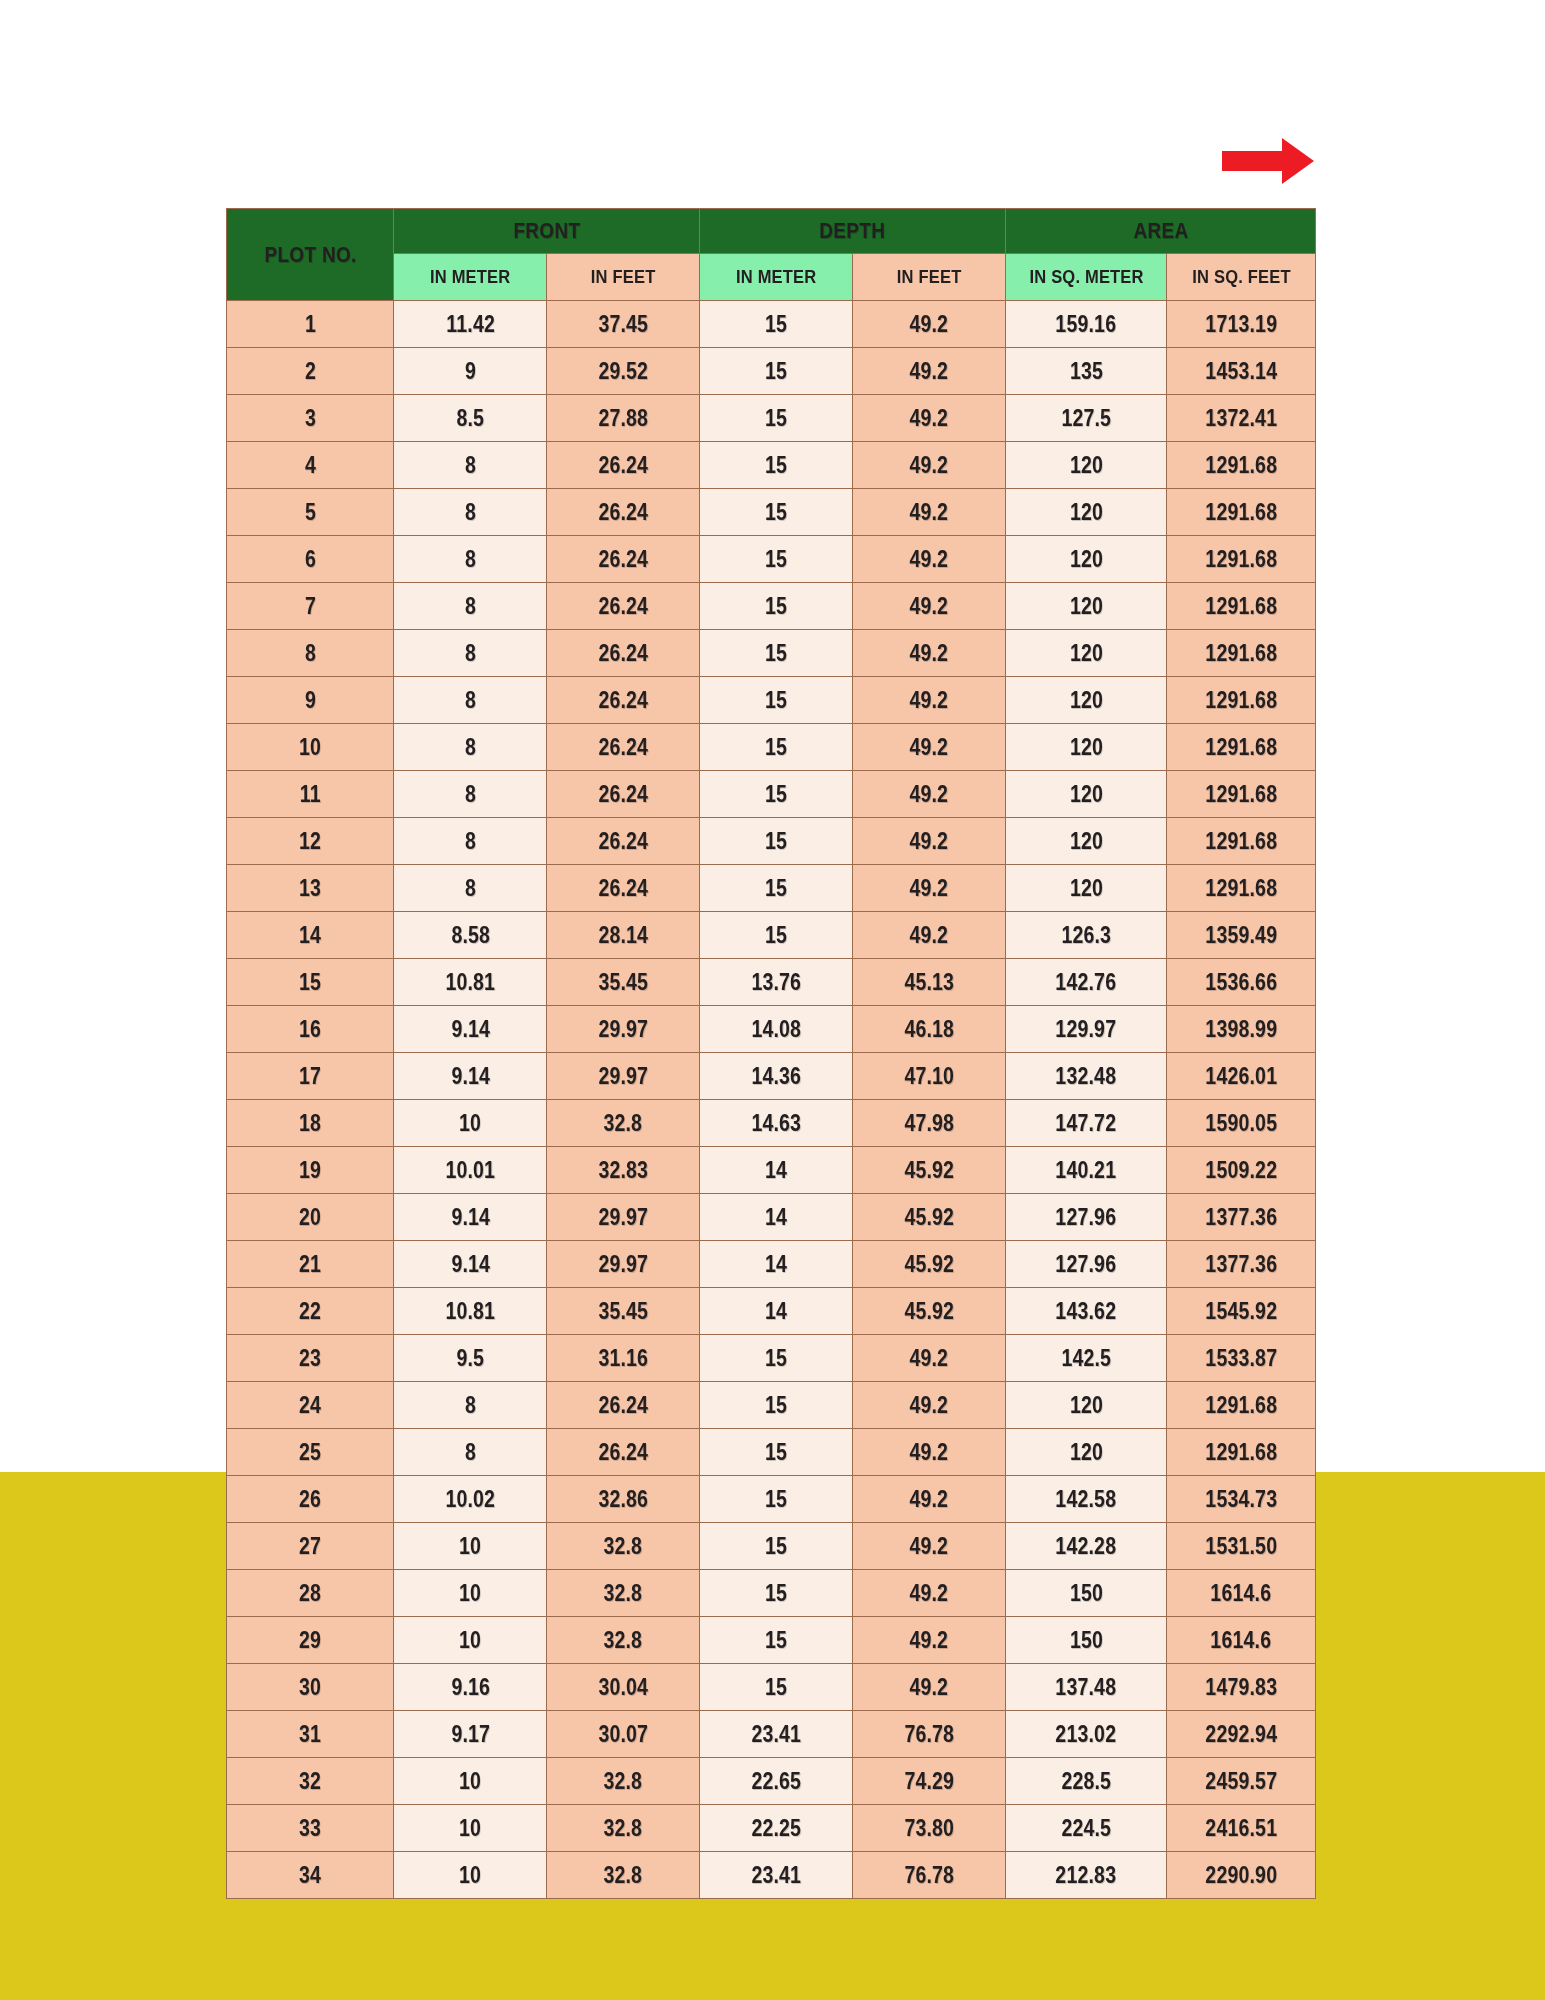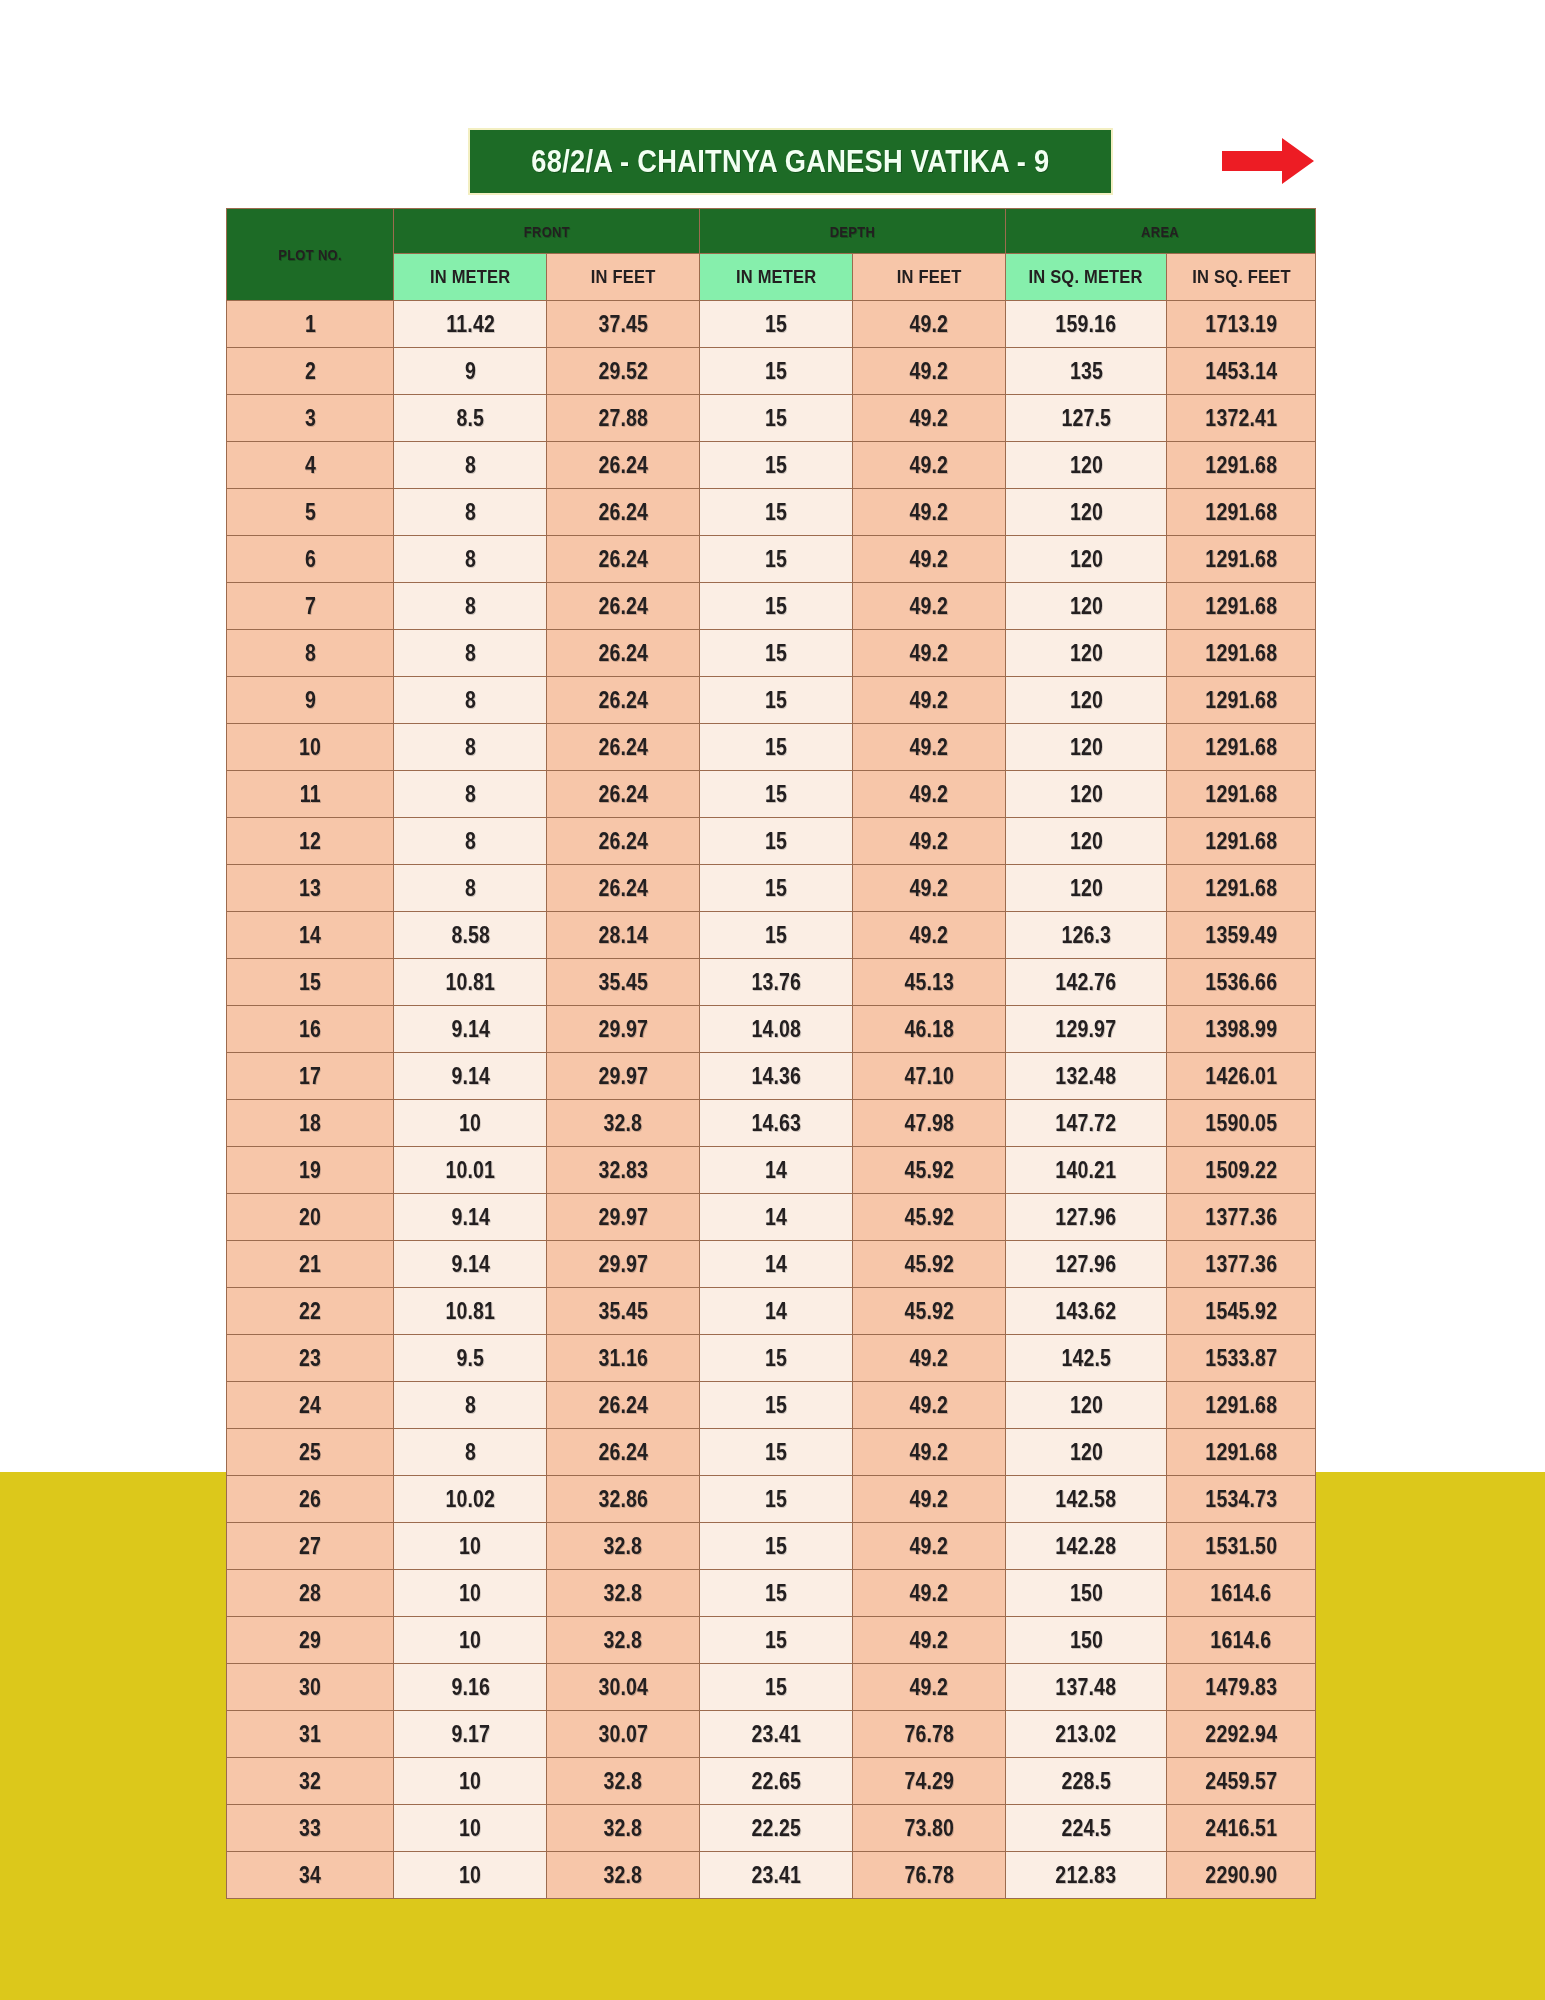--- a/index.html
+++ b/index.html
@@ -80,21 +80,21 @@
     padding: 0;
     text-align: center;
     font-family: "Liberation Sans Narrow", "Liberation Sans", sans-serif;
     font-weight: bold;
     color: #231f20;
   }
   .grp-head {
     background: #1d6b26;
     color: #f2fff2;
     height: 44px;
-    font-size: 15px;
+    font-size: 22px;
     letter-spacing: 0.4px;
     border-color: #16541d;
     text-shadow: 1px 1px 0 rgba(0,0,0,0.22);
   }
   .grp-head span { display:inline-block; transform: scaleX(0.86); }
   .sub-head {
     height: 46px;
     font-size: 19px;
     letter-spacing: 0.2px;
   }
@@ -113,23 +113,20 @@
   td.light    { background: #fbeee4; }
   td.dark     { background: #f7c6a9; }
 </style>
 </head>
 <body>
 
 <div id="page">
 
   <div id="yellow-band"></div>
 
-  <div id="title-banner">
-    <div id="title-text">68/2/A - CHAITNYA GANESH VATIKA - 9</div>
-  </div>
 
   <svg id="red-arrow" viewBox="0 0 92 46" xmlns="http://www.w3.org/2000/svg">
     <path d="M0 13 L60 13 L60 0 L92 23 L60 46 L60 33 L0 33 Z" fill="#ed1c24"></path>
   </svg>
 
   <table id="plot-table">
     <colgroup>
       <col class="c-plot">
         <col class="c-fm">
         <col class="c-ff">

